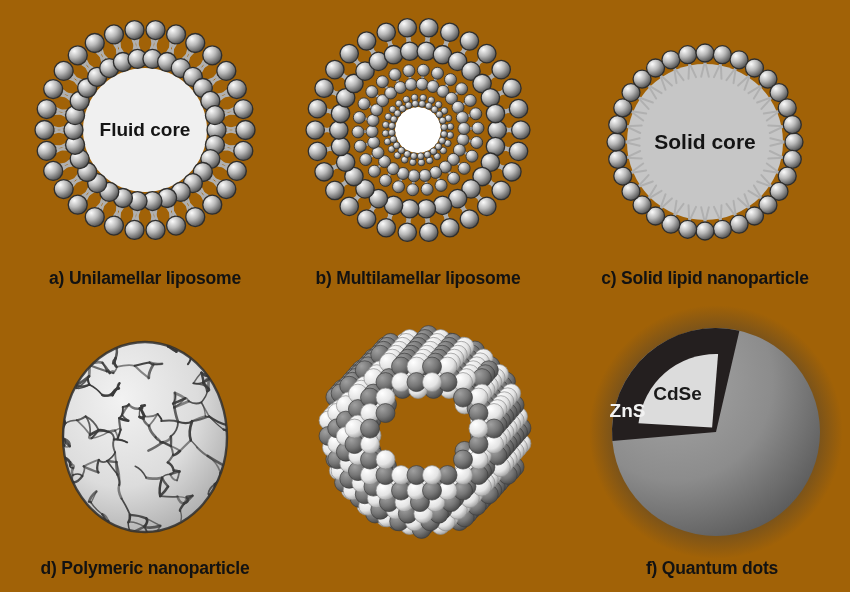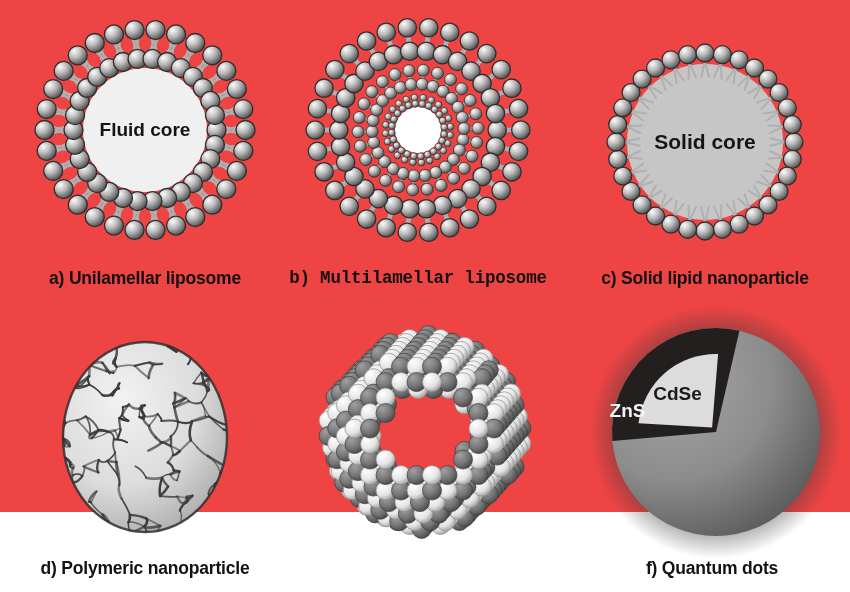--- a/index.html
+++ b/index.html
@@ -9,22 +9,22 @@
   }
   body {
     width: 850px;
     height: 592px;
     font-family: "Liberation Sans", sans-serif;
     overflow: hidden;
   }
   #figure {
     position: relative;
     width: 850px;
-    height: 512px;
-    background: #ef4444;
+    height: 592px;
+    background: #a16207;
   }
   .panel {
     position: absolute;
     box-sizing: border-box;
   }
   .panel-art {
     position: absolute;
     left: 0;
     top: 0;
   }
@@ -795,21 +795,21 @@
           <circle cx="439.38" cy="114.51" r="3.40" fill="url(#head-1)" stroke="#2e2e2e" stroke-width="0.70"></circle>
           <circle cx="448.45" cy="118.35" r="3.40" fill="url(#head-1)" stroke="#2e2e2e" stroke-width="0.70"></circle>
           <circle cx="442.66" cy="120.57" r="3.40" fill="url(#head-1)" stroke="#2e2e2e" stroke-width="0.70"></circle>
           <circle cx="450.43" cy="126.63" r="3.40" fill="url(#head-1)" stroke="#2e2e2e" stroke-width="0.70"></circle>
           <circle cx="444.26" cy="127.27" r="3.40" fill="url(#head-1)" stroke="#2e2e2e" stroke-width="0.70"></circle>
           <circle cx="450.19" cy="135.14" r="3.40" fill="url(#head-1)" stroke="#2e2e2e" stroke-width="0.70"></circle>
           <circle cx="444.07" cy="134.16" r="3.40" fill="url(#head-1)" stroke="#2e2e2e" stroke-width="0.70"></circle>
         </g>
       </svg>
     </div>
-    <div class="caption" style="top: 268px; left: 218px; width: 400px; font-family: Liberation Mono, monospace;">b) Multilamellar liposome</div>
+    <div class="caption" style="top: 268px; left: 218px; width: 400px;">b) Multilamellar liposome</div>
     <div class="panel" style="left: 0px; top: 12px; width: 850px; height: 592px; pointer-events: none;">
       <svg width="850" height="592" viewBox="0 0 850 592" class="panel-art">
         <defs>
           <radialGradient id="head-2" cx="32%" cy="28%" r="78%">
             <stop offset="0%" stop-color="#fbfbfb"></stop>
             <stop offset="45%" stop-color="#b9b9b9"></stop>
             <stop offset="100%" stop-color="#4a4a4a"></stop>
           </radialGradient>
           <radialGradient id="qd-2" cx="30%" cy="26%" r="86%">
             <stop offset="0%" stop-color="#a6a6a6"></stop>

